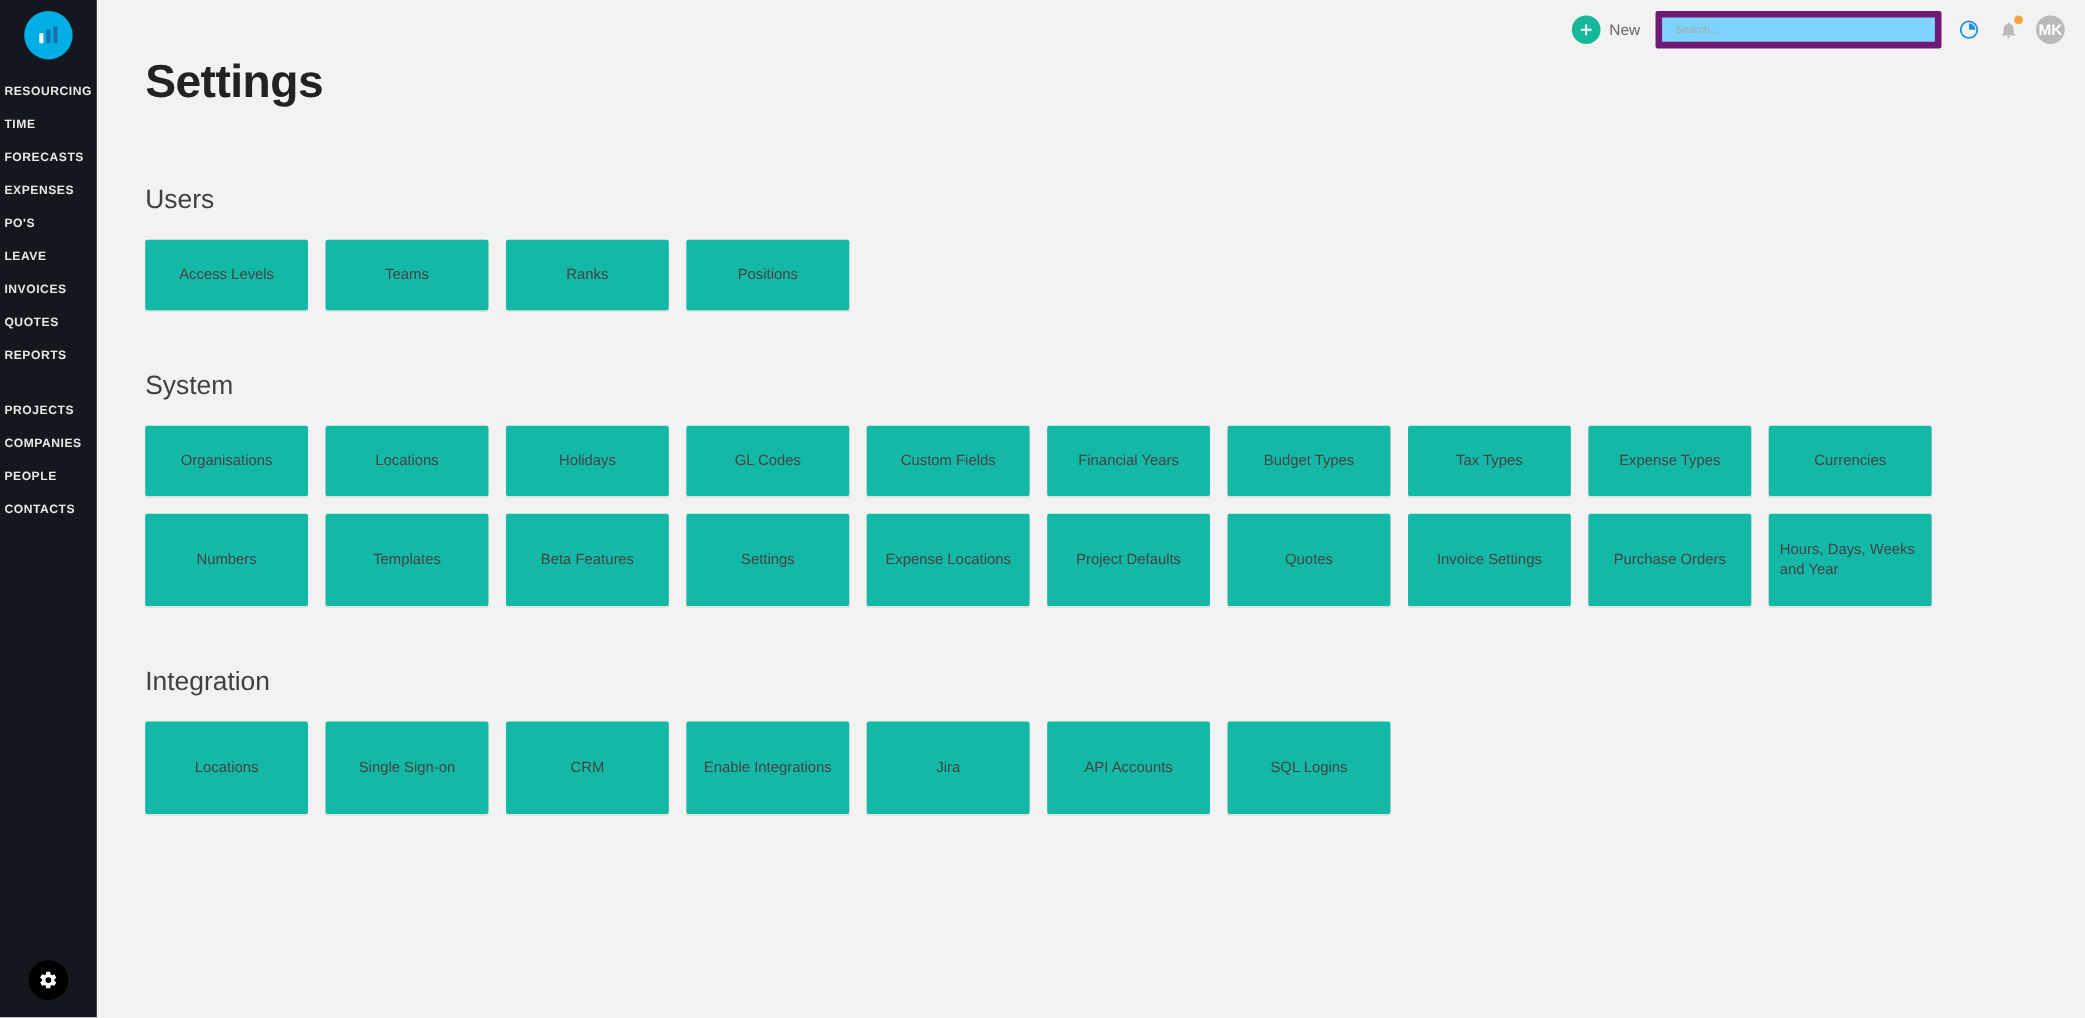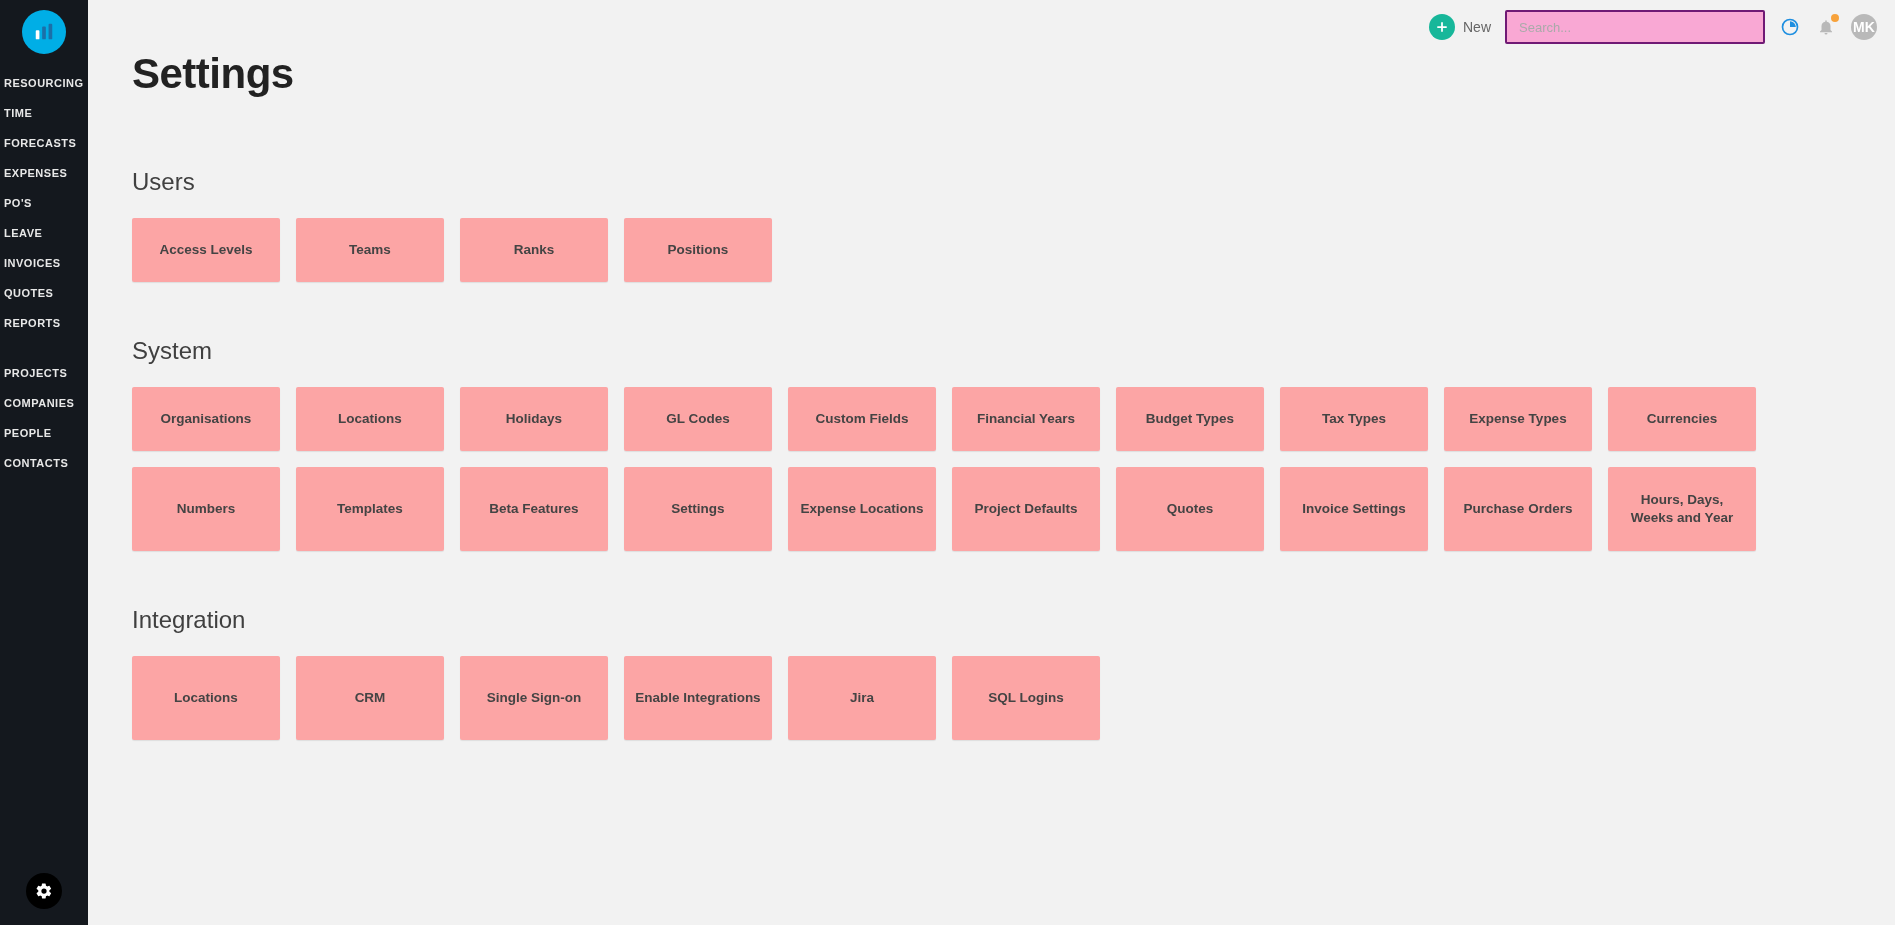--- a/index.html
+++ b/index.html
@@ -74,26 +74,26 @@
     background:none;border:none;
   }
   .plus-circle {
     width:26px;height:26px;border-radius:50%;
     background:#17b79a;
     display:flex;align-items:center;justify-content:center;
   }
   .search-input {
     height:34px;
     width:260px;
-    border:2px solid #701a75;
+    border:6px solid #701a75;
     border-radius:2px;
     padding:0 12px;
-    font-size:13px;
+    font-size:10px;
     color:#555;
-    background:#f9a8d4;
+    background:#7dd3fc;
   }
   .search-input::placeholder { color:#aaa; }
   .icon-btn {
     width:22px;height:22px;
     display:flex;align-items:center;justify-content:center;
     cursor:pointer;
   }
   .bell-wrap { position:relative; }
   .bell-dot {
     position:absolute;top:-2px;right:-2px;
@@ -128,33 +128,32 @@
     margin-bottom: 22px;
   }
   .card-grid {
     display:flex;
     flex-wrap:wrap;
     gap: 16px;
   }
   .card {
     width: 148px;
     min-height: 64px;
-    background:#fca5a5;
+    background:#14b8a6;
     border-radius: 2px;
     box-shadow: 0 1px 1px rgba(0,0,0,0.08);
     display:flex;
     align-items:center;
     justify-content:center;
-    text-align:center;
+    text-align:left;
     padding: 12px 10px;
     font-size: 13.5px;
     color:#444;
     cursor:pointer;
     line-height: 1.35;
-    font-weight: bold;
   }
   .card.tall { min-height: 84px; }
 </style>
 </head>
 <body>
 
 <div class="app">
 
   <aside class="sidebar">
     <div class="logo-wrap">
@@ -252,22 +251,23 @@
           <div class="card tall">Invoice Settings</div>
           <div class="card tall">Purchase Orders</div>
           <div class="card tall">Hours, Days, Weeks and Year</div>
         </div>
       </section>
 
       <section class="section">
         <h2 class="section-title">Integration</h2>
         <div class="card-grid">
           <div class="card tall">Locations</div>
+          <div class="card tall">Single Sign-on</div>
           <div class="card tall">CRM</div>
-          <div class="card tall">Single Sign-on</div>
           <div class="card tall">Enable Integrations</div>
           <div class="card tall">Jira</div>
+          <div class="card tall">API Accounts</div>
           <div class="card tall">SQL Logins</div>
         </div>
       </section>
     </div>
   </div>
 </div>
 
 </body></html>

